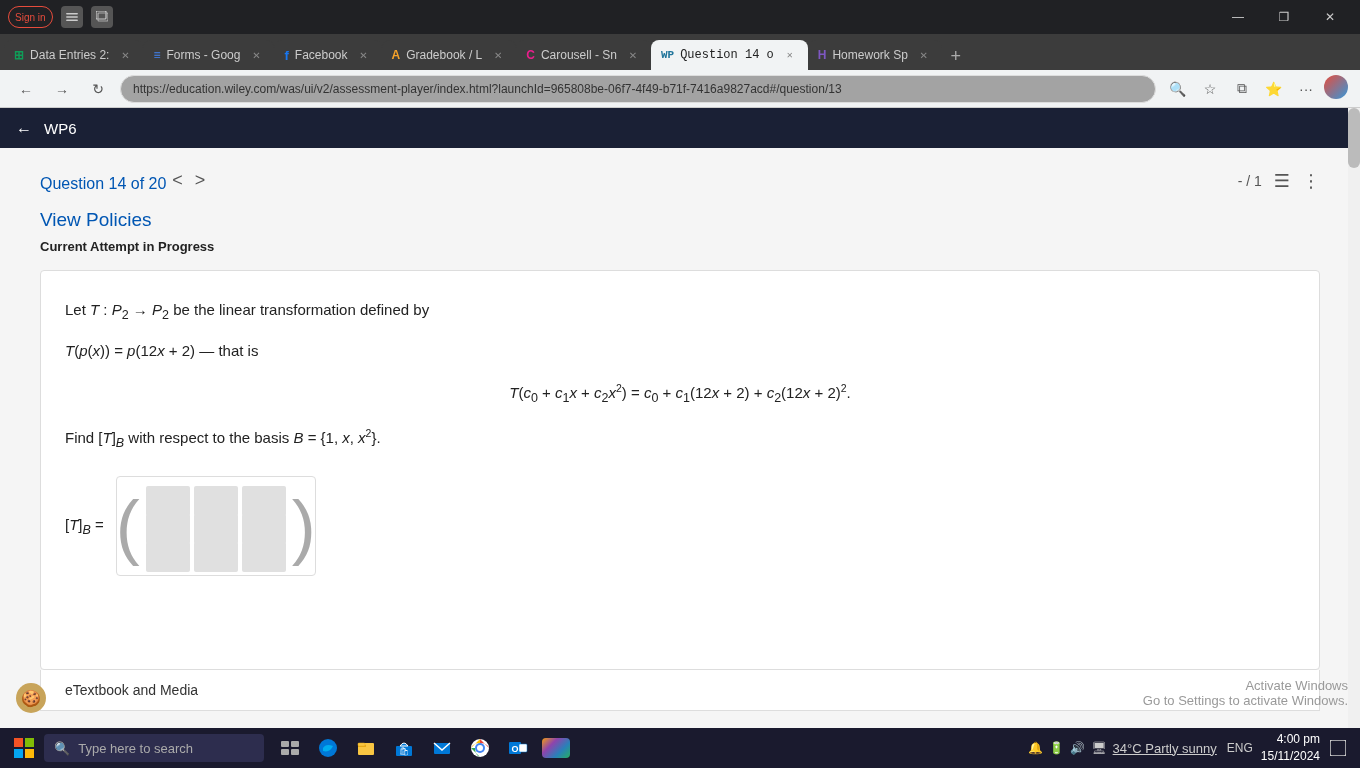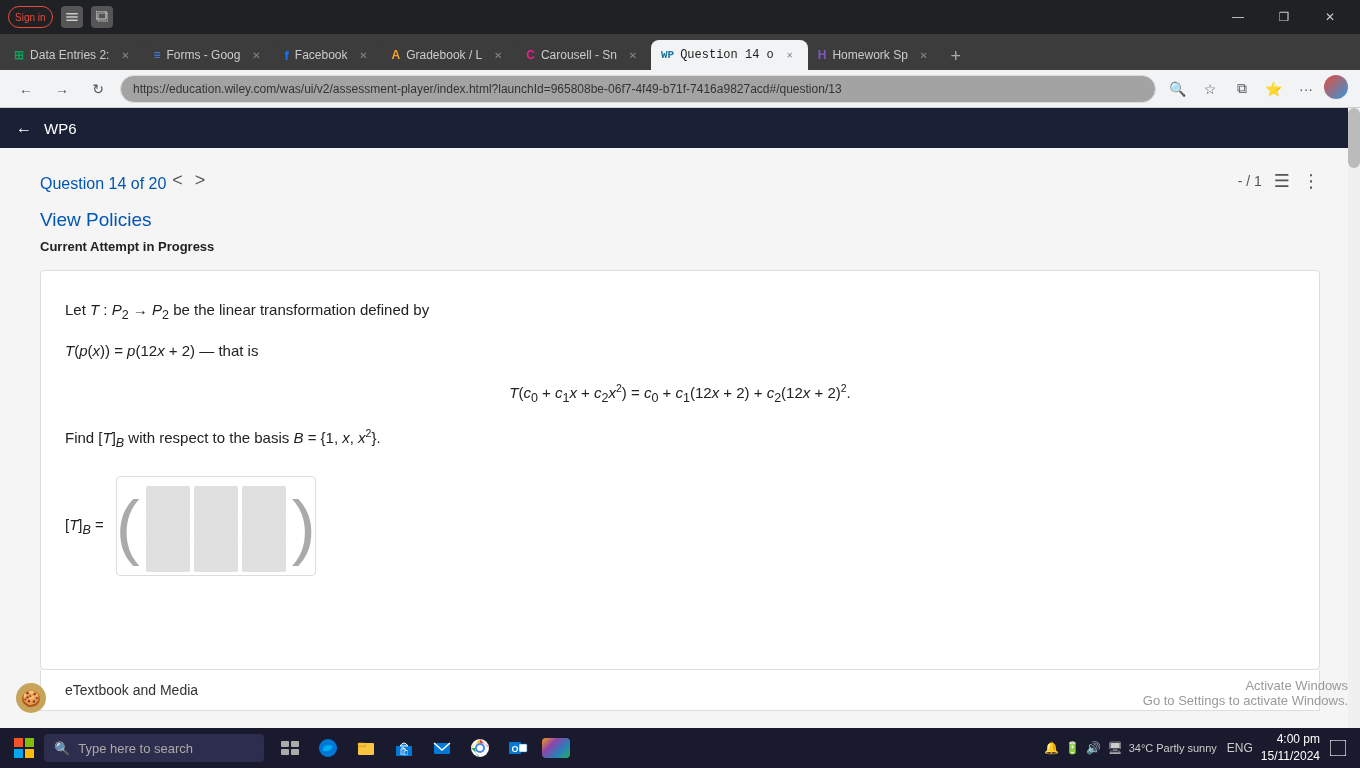--- a/index.html
+++ b/index.html
@@ -317,21 +317,21 @@
     <div class="taskbar-app" style="width:36px;height:36px;">
       <div style="width:28px;height:20px;background:linear-gradient(135deg,#f39c12,#8e44ad,#2980b9,#27ae60);border-radius:4px;"></div>
     </div>
   </div>
   <div class="taskbar-right">
     <div class="taskbar-sys">
       <span style="cursor:pointer;">🔔</span>
       <span style="color:#ccc;">🔋</span>
       <span style="cursor:pointer;">🔊</span>
       <span>🖥</span>
-      <span style="color:#ccc; font-size:11px;">34°C  Partly sunny</span>
+      <span style="color:#ccc; font-size:13px;text-decoration:underline;">34°C  Partly sunny</span>
       <span style="color:#ccc; margin-left:4px;">ENG</span>
     </div>
     <div class="taskbar-time">
       <div>4:00 pm</div>
       <div>15/11/2024</div>
     </div>
     <div style="width:20px;height:20px;display:flex;align-items:center;justify-content:center;cursor:pointer;">
       <svg width="16" height="16" viewBox="0 0 16 16">
           <rect x="0" y="0" width="16" height="16" rx="2" fill="none" stroke="#ccc" stroke-width="1.5"></rect>
         </svg>

